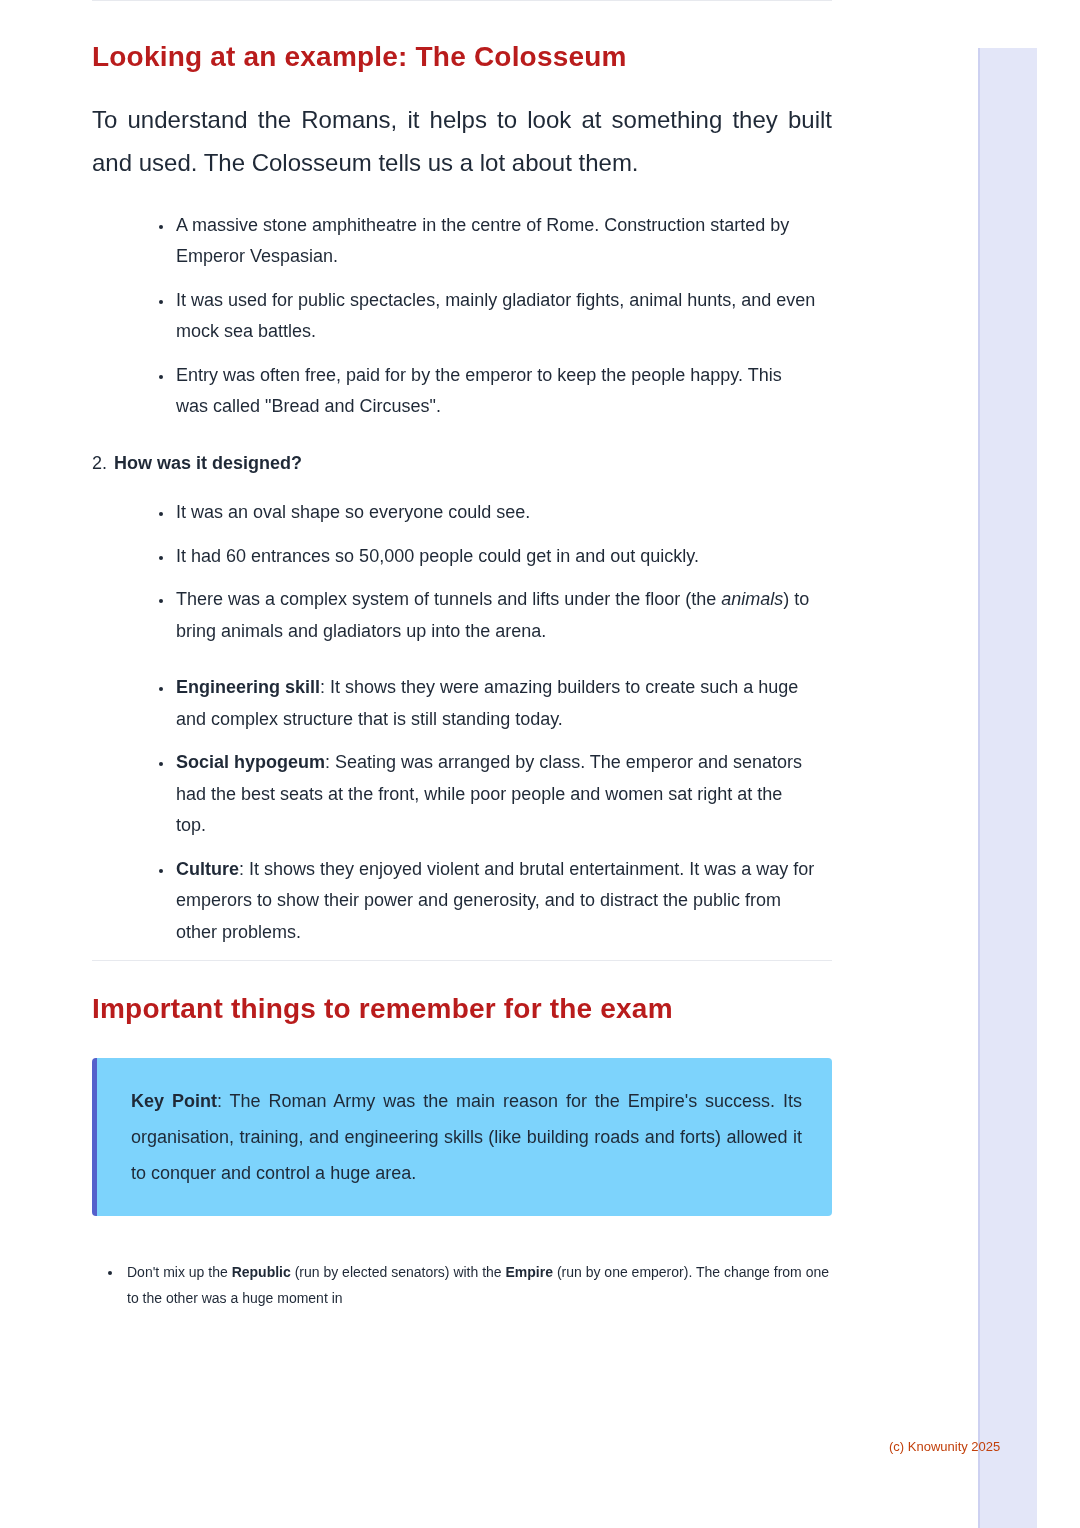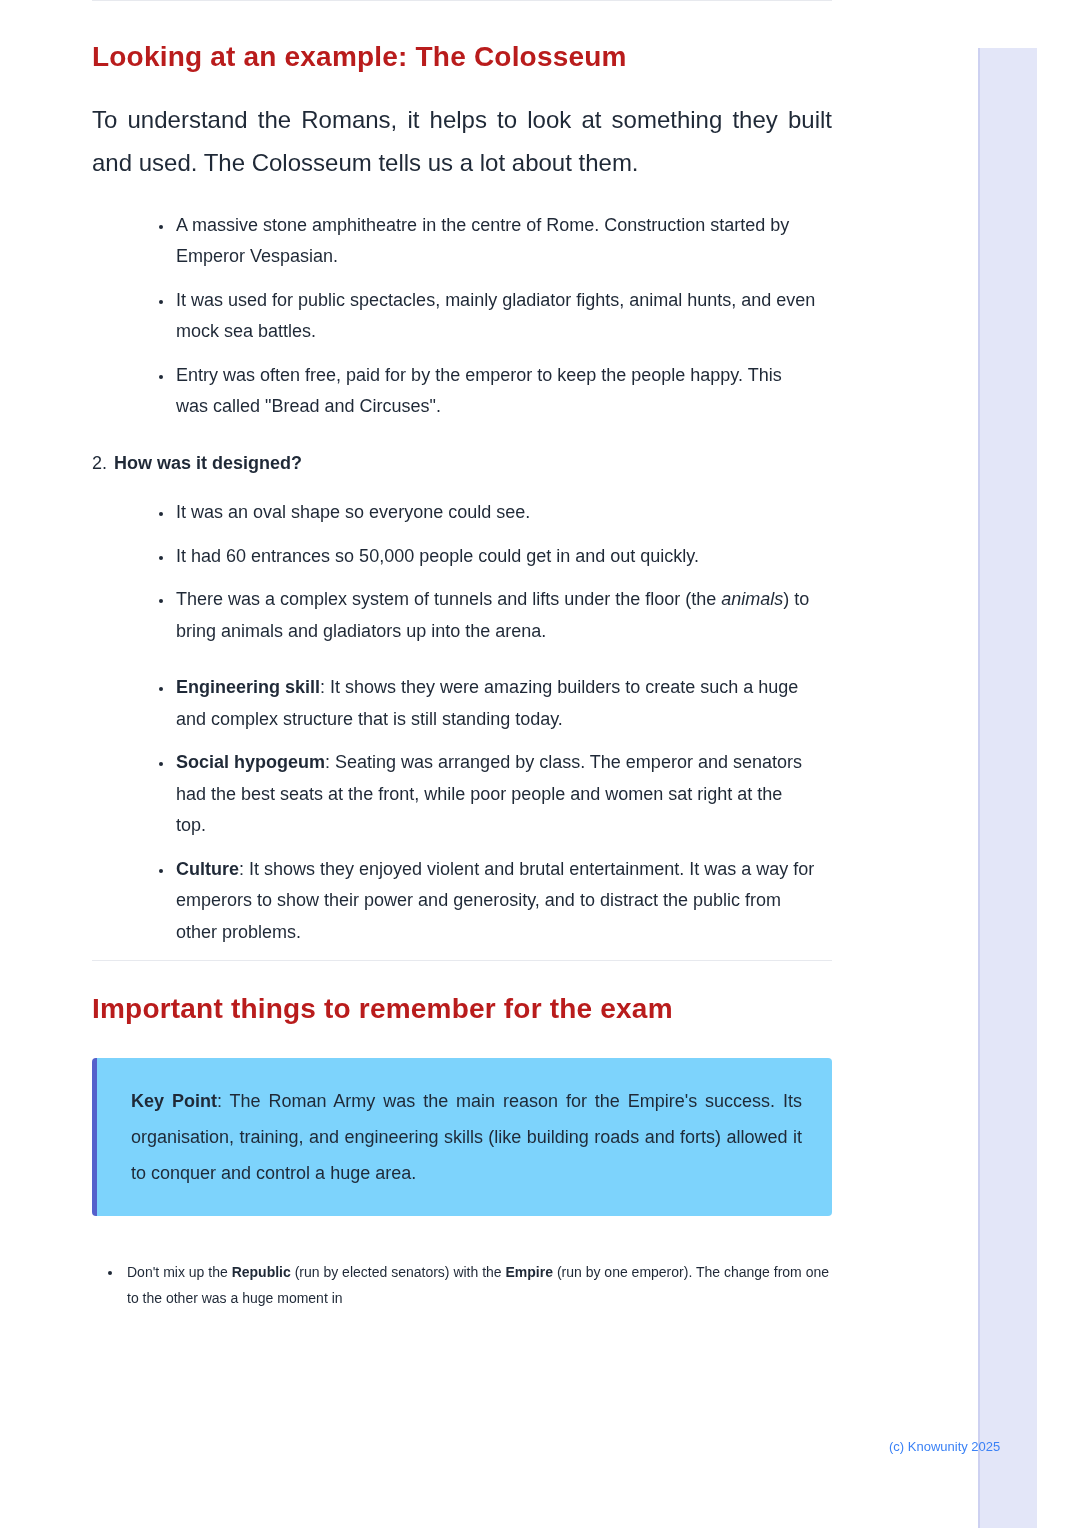--- a/index.html
+++ b/index.html
@@ -93,21 +93,21 @@
     height: 1480px;
     background: #e3e6f8;
     border-left: 2px solid #cdd1f1;
     z-index: 1;
   }
   .copyright {
     position: absolute;
     left: 889px;
     top: 1439px;
     font-size: 13px;
-    color: #3b82f6;
+    color: #c2410c;
     z-index: 2;
     white-space: nowrap;
   }
 </style>
 </head>
 <body>
 
 <div class="content">
 
   <hr class="rule rule-top">

